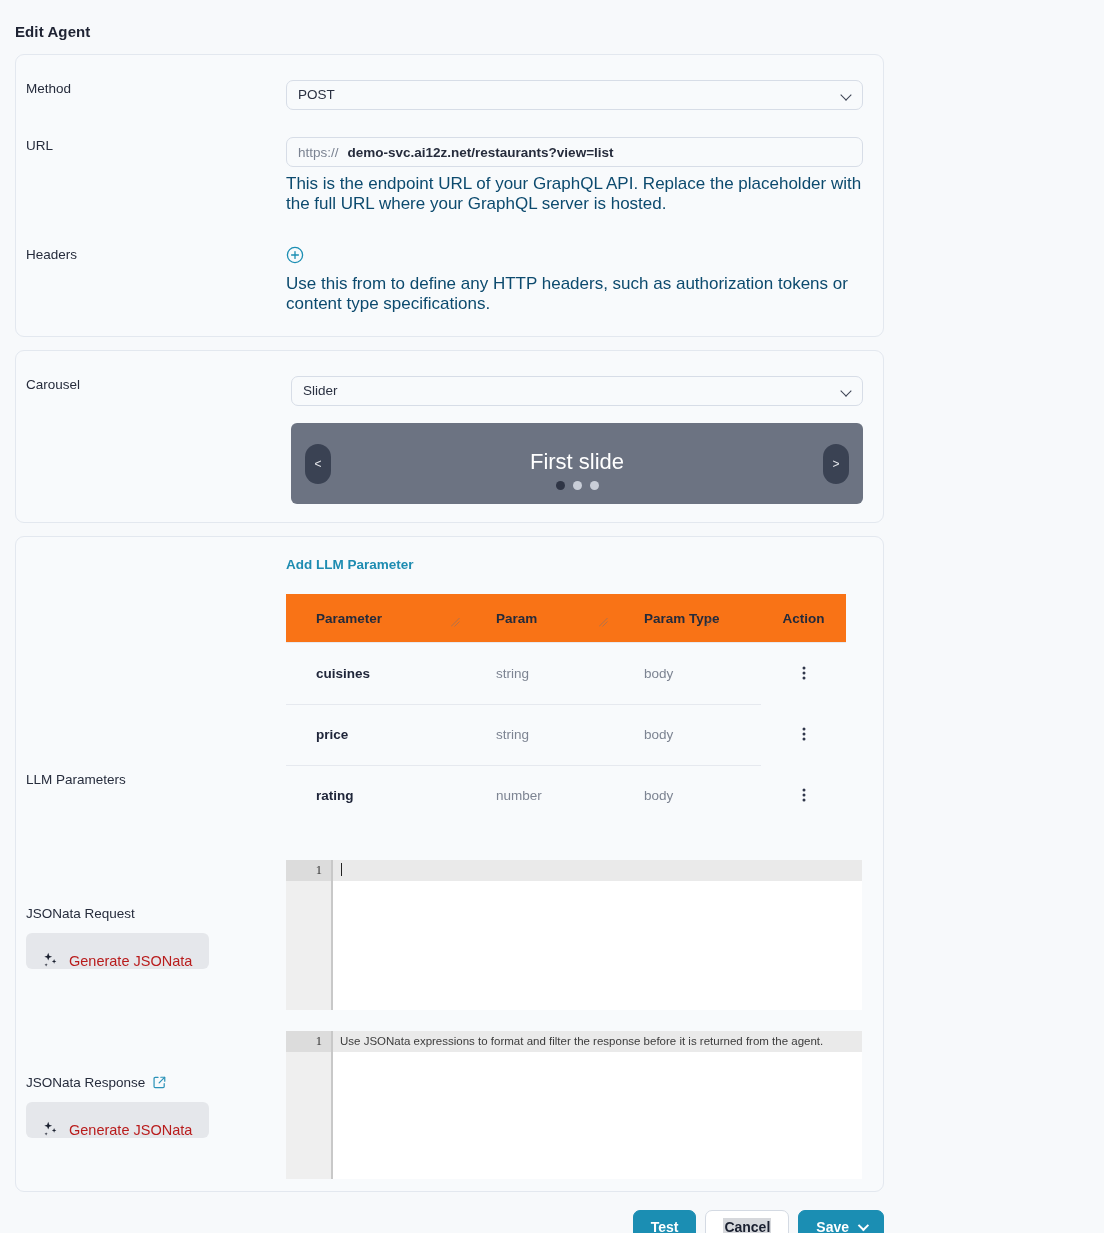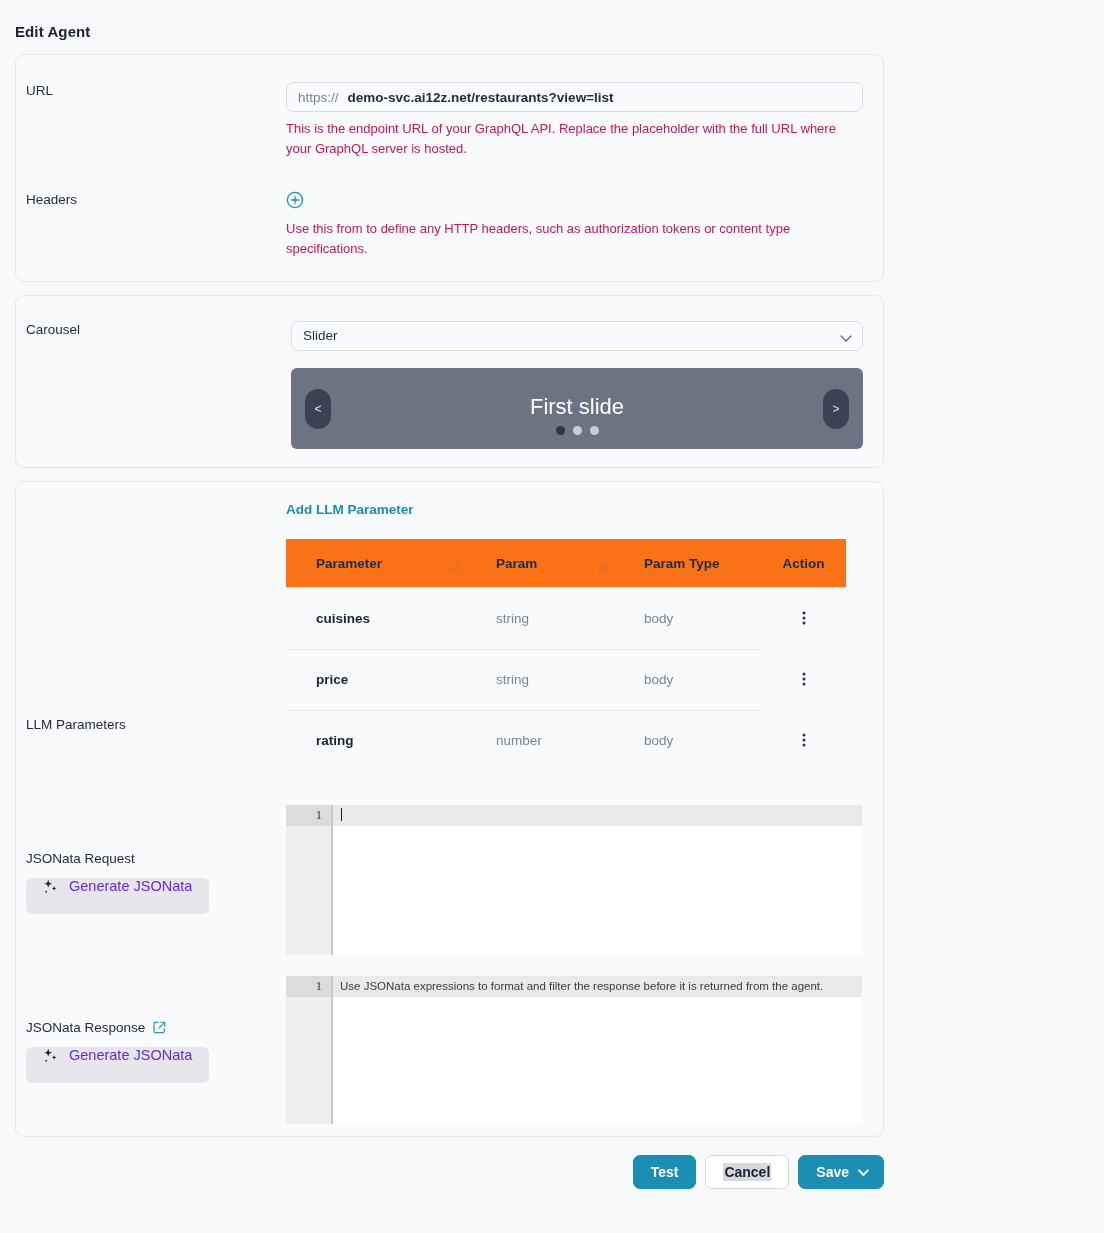--- a/index.html
+++ b/index.html
@@ -47,22 +47,22 @@
     width: 270px;
     flex: 0 0 270px;
     font-size: 13.5px;
     color: #262c3c;
     padding-left: 10px;
     line-height: 18px;
   }
   .row-field { flex: 1 1 auto; min-width: 0; padding-right: 20px; }
 
   .helptext {
-    font-size: 13px;
-    color: #be185d;
+    font-size: 17px;
+    color: #0c4a6e;
     line-height: 20px;
     margin: 7px 0 0 0;
     max-width: 800px;
   }
 
   
   .select-wrap { position: relative; display: block; }
   select.ui-select {
     -webkit-appearance: none;
     appearance: none;
@@ -312,30 +312,30 @@
   
   .label-with-icon { display: flex; align-items: center; gap: 7px; }
   .ext-link-btn {
     background: transparent; border: 0; padding: 0; margin: 0;
     cursor: pointer; color: #2b92b8; line-height: 0;
   }
   .ext-link-btn svg { display: block; }
   .btn-generate {
     margin-top: 12px;
     display: inline-flex;
-    align-items: flex-start;
+    align-items: flex-end;
     gap: 10px;
     background: #e5e7eb;
     border: 0;
     border-radius: 6px;
     height: 36px;
     padding: 0 17px 0 15px;
     font-family: "Liberation Sans", sans-serif;
     font-size: 14.5px;
-    color: #6d28d9;
+    color: #b91c1c;
     cursor: pointer;
   }
   .btn-generate svg { display: block; }
 
   
   .footer-bar {
     display: flex;
     justify-content: flex-end;
     align-items: center;
     gap: 9px;
@@ -370,20 +370,30 @@
 </style>
 </head>
 <body>
 
 <div class="page">
 
   <div class="page-title">Edit Agent</div>
 
   <section class="panel" id="panel-request">
 
+    <div class="row" style="padding-top:25px;">
+      <div class="row-label">Method</div>
+      <div class="row-field">
+        <div class="select-wrap">
+          <select class="ui-select">
+            <option>POST</option>
+          </select>
+        </div>
+      </div>
+    </div>
 
     <div class="row" style="padding-top:27px;">
       <div class="row-label">URL</div>
       <div class="row-field">
         <div class="url-group">
           <span class="url-prefix">https://</span>
           <input class="url-input" type="text" spellcheck="false" value="demo-svc.ai12z.net/restaurants?view=list" style="">
         </div>
         <p class="helptext">This is the endpoint URL of your GraphQL API. Replace the placeholder with the full URL where your GraphQL server is hosted.</p>
       </div>

